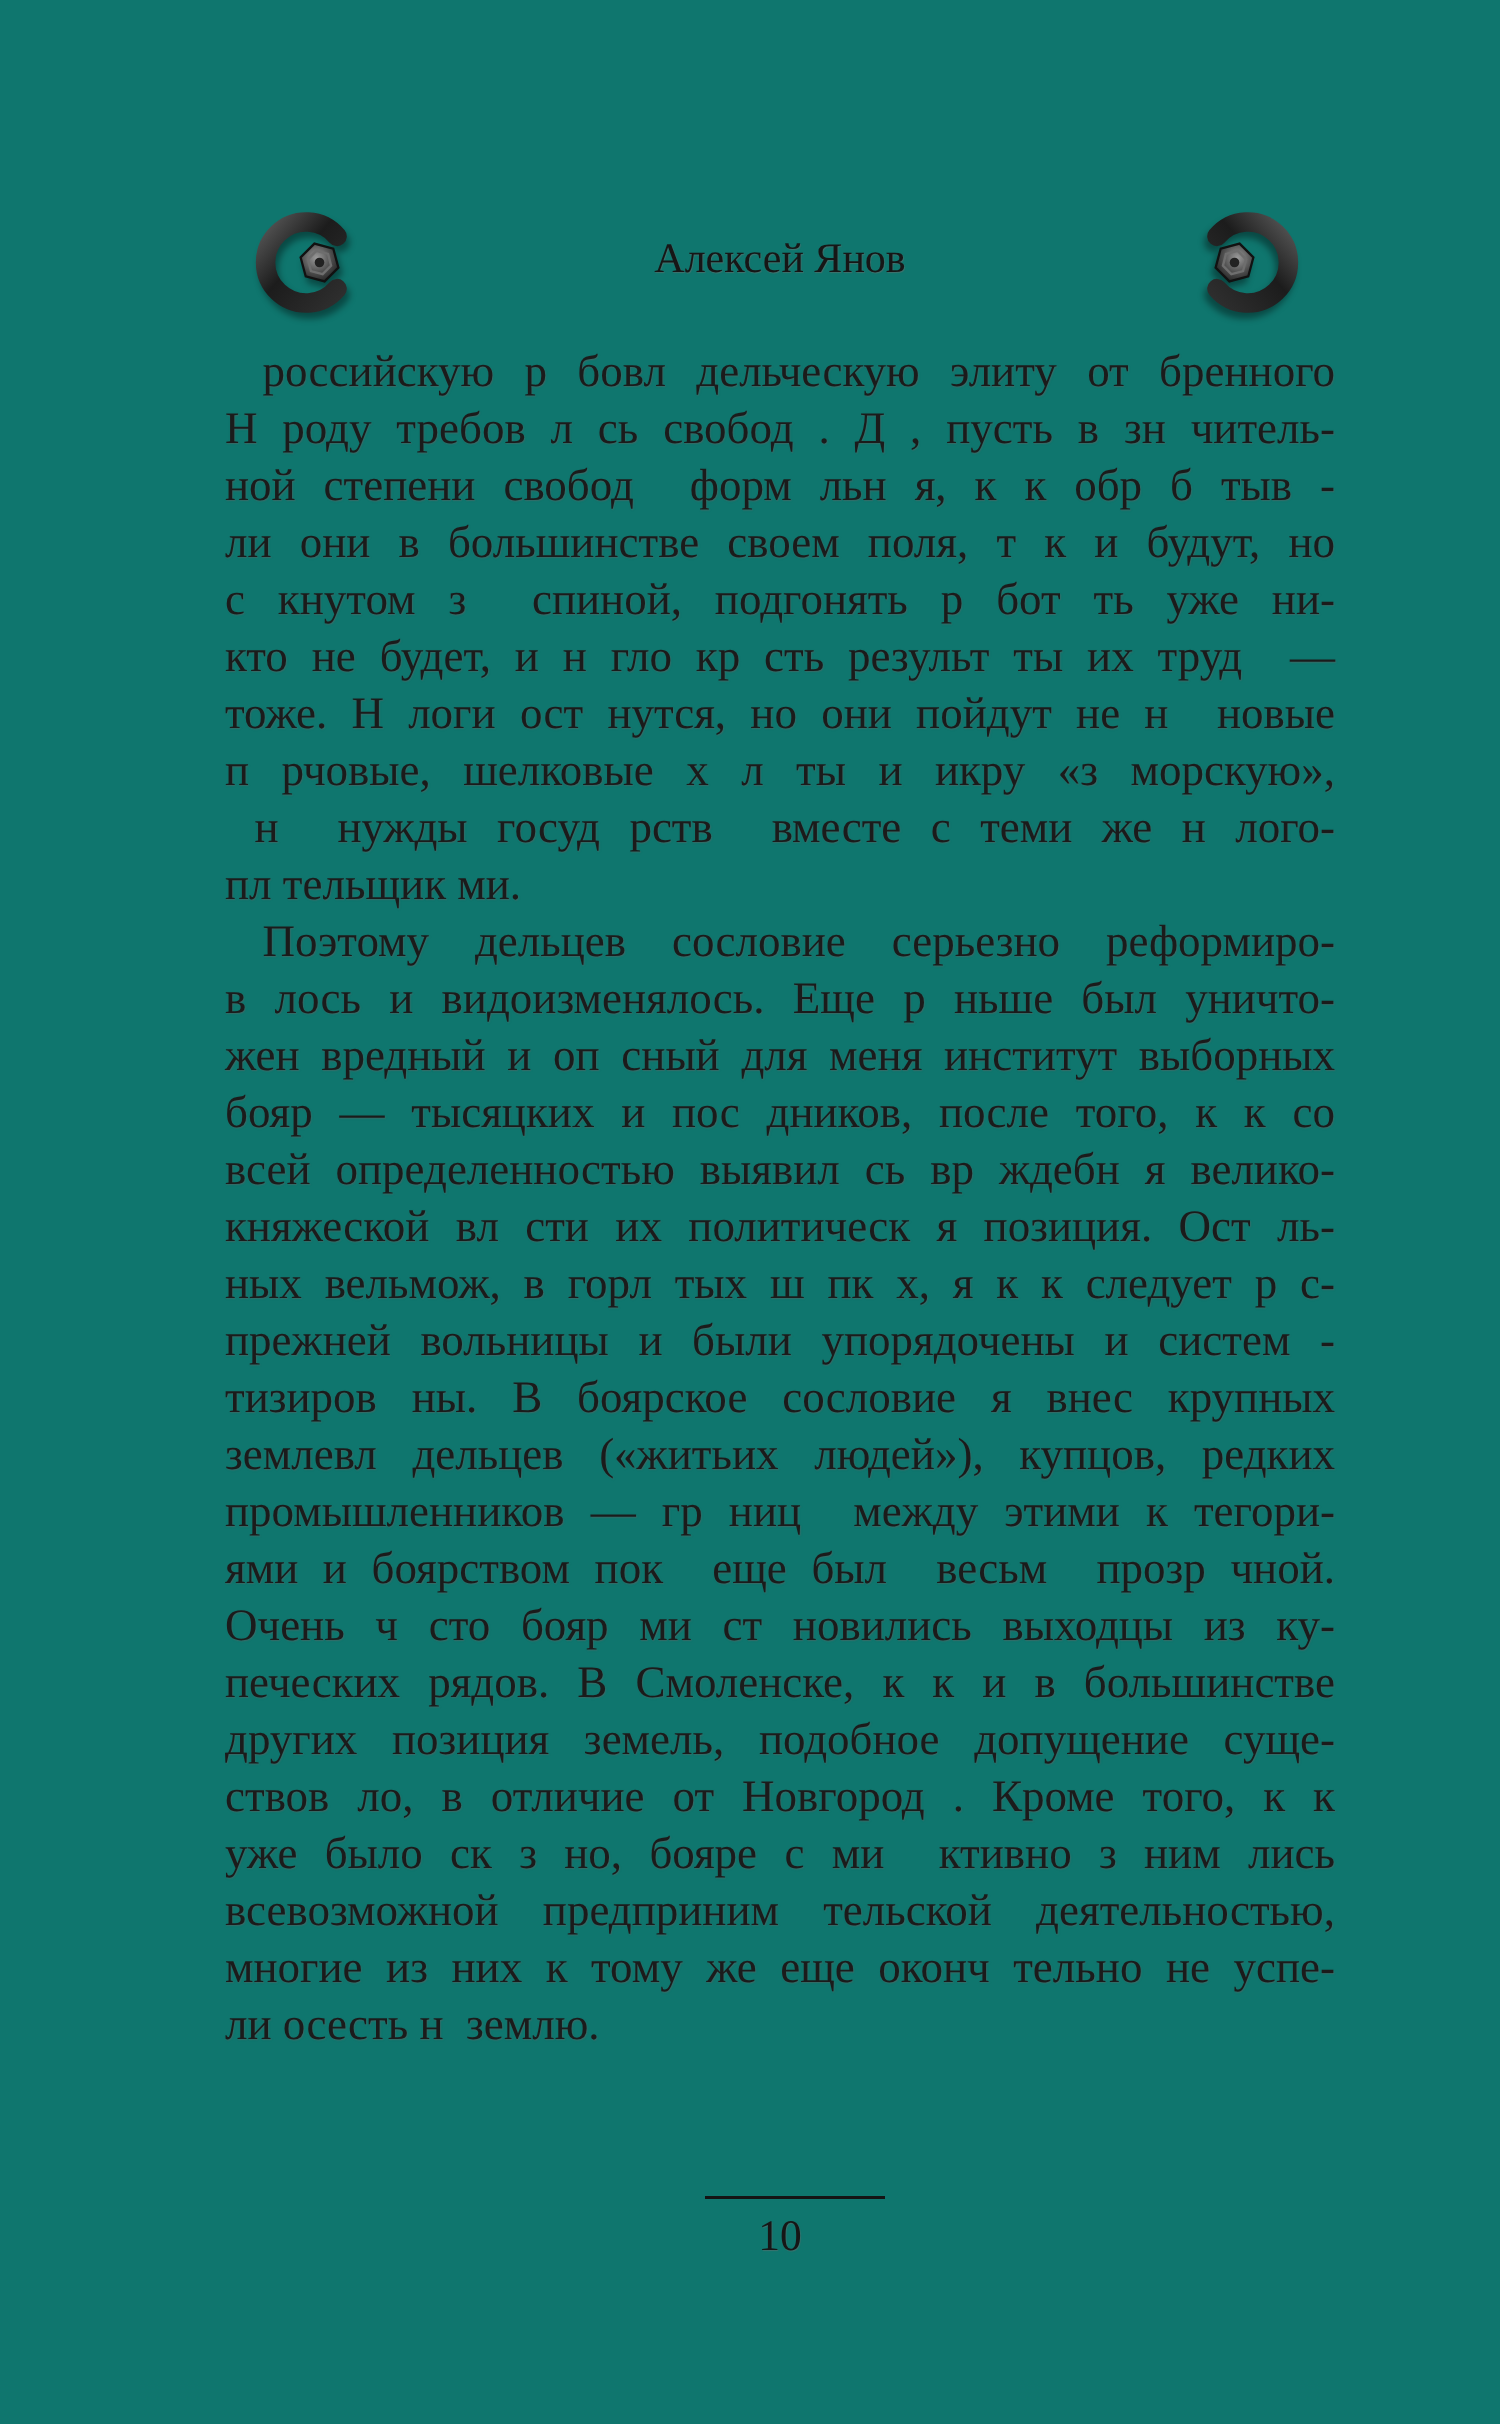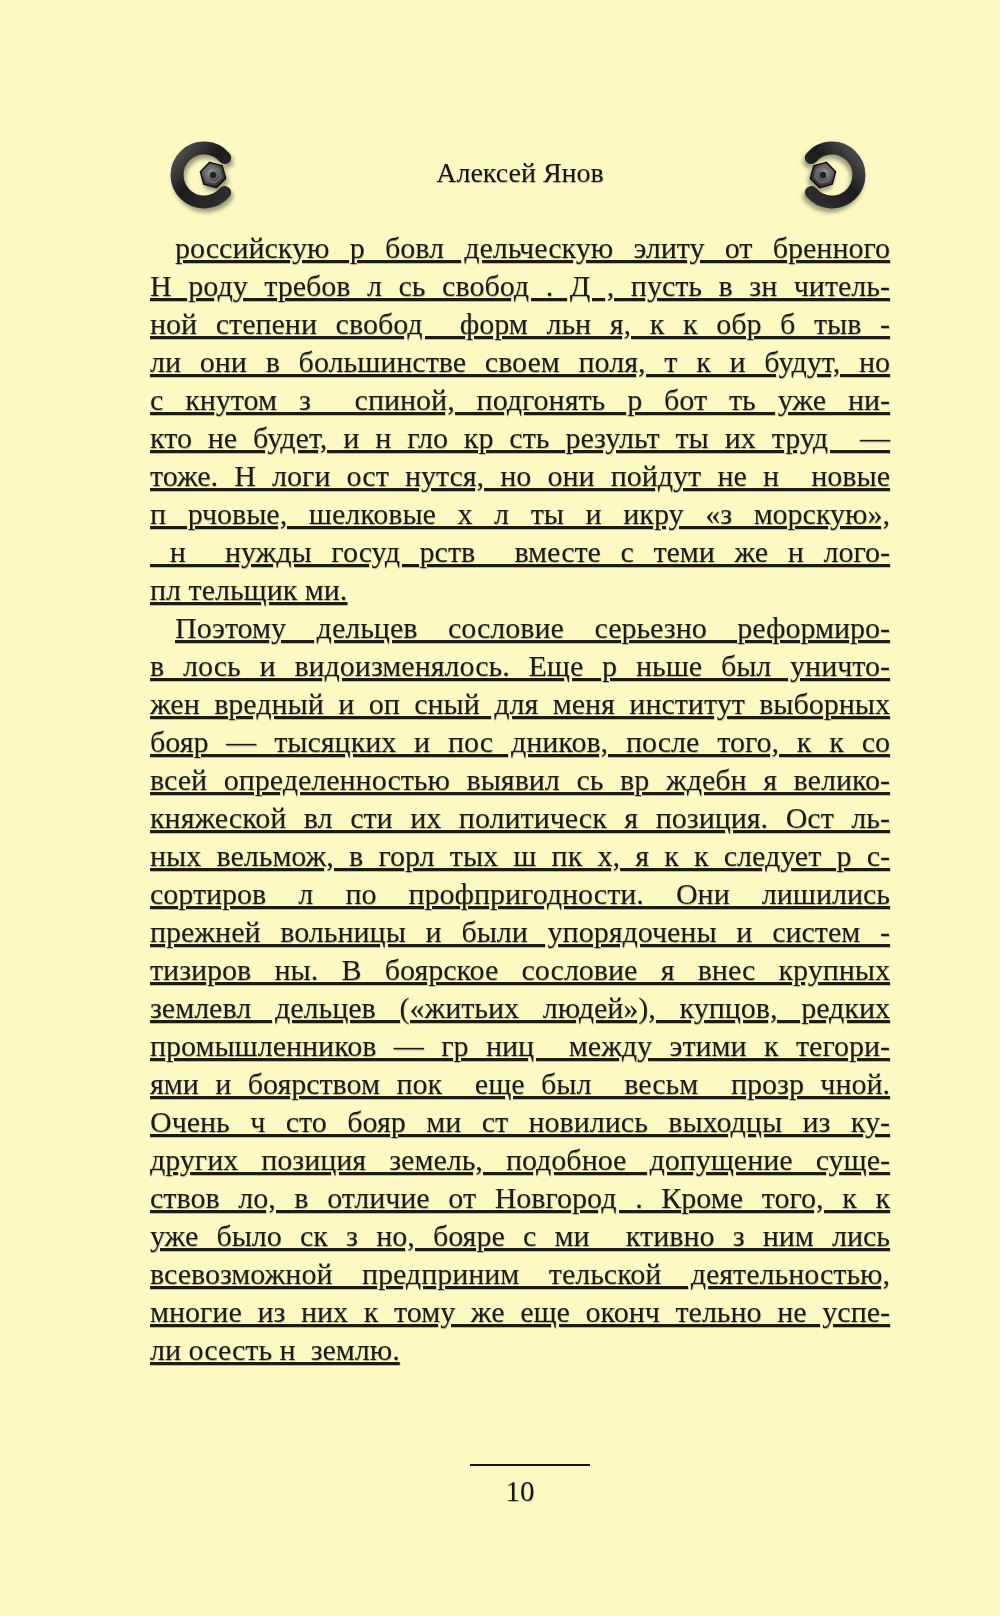--- a/index.html
+++ b/index.html
@@ -1,20 +1,20 @@
 <!DOCTYPE html>
 <html lang="ru"><head>
 <meta charset="utf-8">
 <style>
   html, body { margin: 0; padding: 0; background: #ffffff; }
   .page {
     position: relative;
     width: 1000px;
     height: 1616px;
-    background: #fef9c3;
+    background: #0f766e;
     overflow: hidden;
     font-family: "Liberation Serif", "DejaVu Serif", serif;
     color: #1b1b1b;
   }
   
   .page-header { position: absolute; left: 150px; top: 130px; width: 740px; height: 90px; }
   .author {
     position: absolute; left: 0; top: 27px; width: 100%;
     text-align: center; font-size: 28px; line-height: 32px;
     color: #161616;
@@ -25,21 +25,21 @@
     filter: drop-shadow(2px 4px 2px rgba(0,0,0,0.38));
   }
   .orn-left  { left: 14px; }
   .orn-right { left: 494px; transform: scaleX(-1); }
   
   .body-text {
     position: absolute; left: 150px; top: 229px; width: 740px;
     font-size: 30px; line-height: 38px;
     text-shadow: 0.5px 0.8px 0.8px rgba(95,95,95,0.5);
   }
-  .line { text-align: justify; text-align-last: justify; white-space: normal; text-decoration: underline; }
+  .line { text-align: justify; text-align-last: justify; white-space: normal; }
   .line.end { text-align-last: left; }
   .line.indent { text-indent: 25px; }
   
   .footer-rule { position: absolute; left: 470px; top: 1464px; width: 120px; height: 2px; background: #141414; }
   .pagenum {
     position: absolute; left: 150px; top: 1474px; width: 740px;
     text-align: center; font-size: 29px; line-height: 34px; color: #161616;
     text-shadow: 0.5px 0.7px 0.7px rgba(110,110,110,0.5);
   }
 </style>
@@ -96,27 +96,27 @@
       <div class="line">п&nbsp;рчовые, шелковые х&nbsp;л&nbsp;ты и икру «з&nbsp;морскую»,</div>
       <div class="line">&nbsp;н&nbsp; нужды госуд&nbsp;рств&nbsp; вместе с теми же н&nbsp;лого-</div>
       <div class="line end">пл&nbsp;тельщик&nbsp;ми.</div>
       <div class="line indent">Поэтому дельцев сословие серьезно реформиро-</div>
       <div class="line">в&nbsp;лось и видоизменялось. Еще р&nbsp;ньше был уничто-</div>
       <div class="line">жен вредный и оп&nbsp;сный для меня институт выборных</div>
       <div class="line">бояр — тысяцких и пос&nbsp;дников, после того, к&nbsp;к со</div>
       <div class="line">всей определенностью выявил&nbsp;сь вр&nbsp;ждебн&nbsp;я велико-</div>
       <div class="line">княжеской вл&nbsp;сти их политическ&nbsp;я позиция. Ост&nbsp;ль-</div>
       <div class="line">ных вельмож, в горл&nbsp;тых ш&nbsp;пк&nbsp;х, я к&nbsp;к следует р&nbsp;с-</div>
-      <div class="line">сортиров&nbsp;л по профпригодности. Они лишились</div>
       <div class="line">прежней вольницы и были упорядочены и систем&nbsp;-</div>
       <div class="line">тизиров&nbsp;ны. В боярское сословие я внес крупных</div>
       <div class="line">землевл&nbsp;дельцев («житьих людей»), купцов, редких</div>
       <div class="line">промышленников — гр&nbsp;ниц&nbsp; между этими к&nbsp;тегори-</div>
       <div class="line">ями и боярством пок&nbsp; еще был&nbsp; весьм&nbsp; прозр&nbsp;чной.</div>
       <div class="line">Очень ч&nbsp;сто бояр&nbsp;ми ст&nbsp;новились выходцы из ку-</div>
+      <div class="line">печеских рядов. В Смоленске, к&nbsp;к и в большинстве</div>
       <div class="line">других позиция земель, подобное допущение суще-</div>
       <div class="line">ствов&nbsp;ло, в отличие от Новгород&nbsp;. Кроме того, к&nbsp;к</div>
       <div class="line">уже было ск&nbsp;з&nbsp;но, бояре с&nbsp;ми &nbsp;ктивно з&nbsp;ним&nbsp;лись</div>
       <div class="line">всевозможной предприним&nbsp;тельской деятельностью,</div>
       <div class="line">многие из них к тому же еще оконч&nbsp;тельно не успе-</div>
       <div class="line end">ли осесть н&nbsp; землю.</div>
     </main>
 
   <footer>
     <div class="footer-rule"></div>

